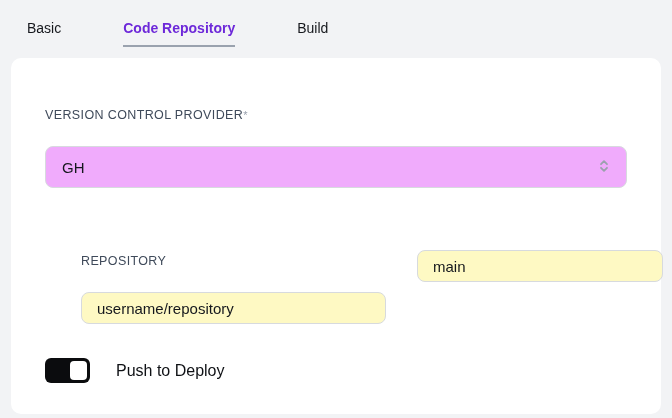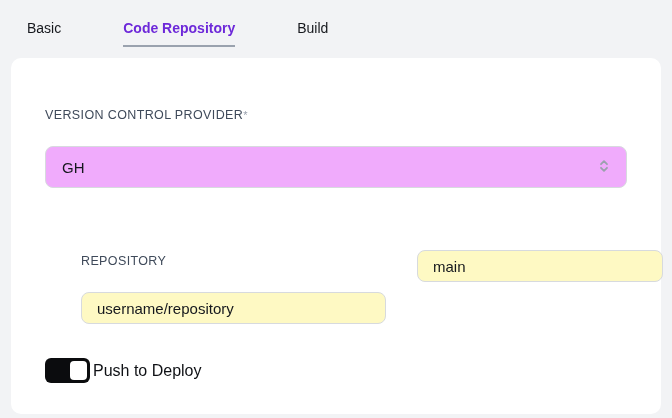--- a/index.html
+++ b/index.html
@@ -90,21 +90,21 @@
     font-size: 15px;
     font-family: "Liberation Sans", sans-serif;
     color: #15181d;
     outline: none;
   }
 
   .toggle-row {
     margin-top: 34px;
     display: flex;
     align-items: center;
-    gap: 3px;
+    gap: 26px;
   }
   .toggle {
     position: relative;
     width: 45px;
     height: 25px;
     background: #0b0c0e;
     border-radius: 6px;
     cursor: pointer;
     flex: 0 0 auto;
   }

